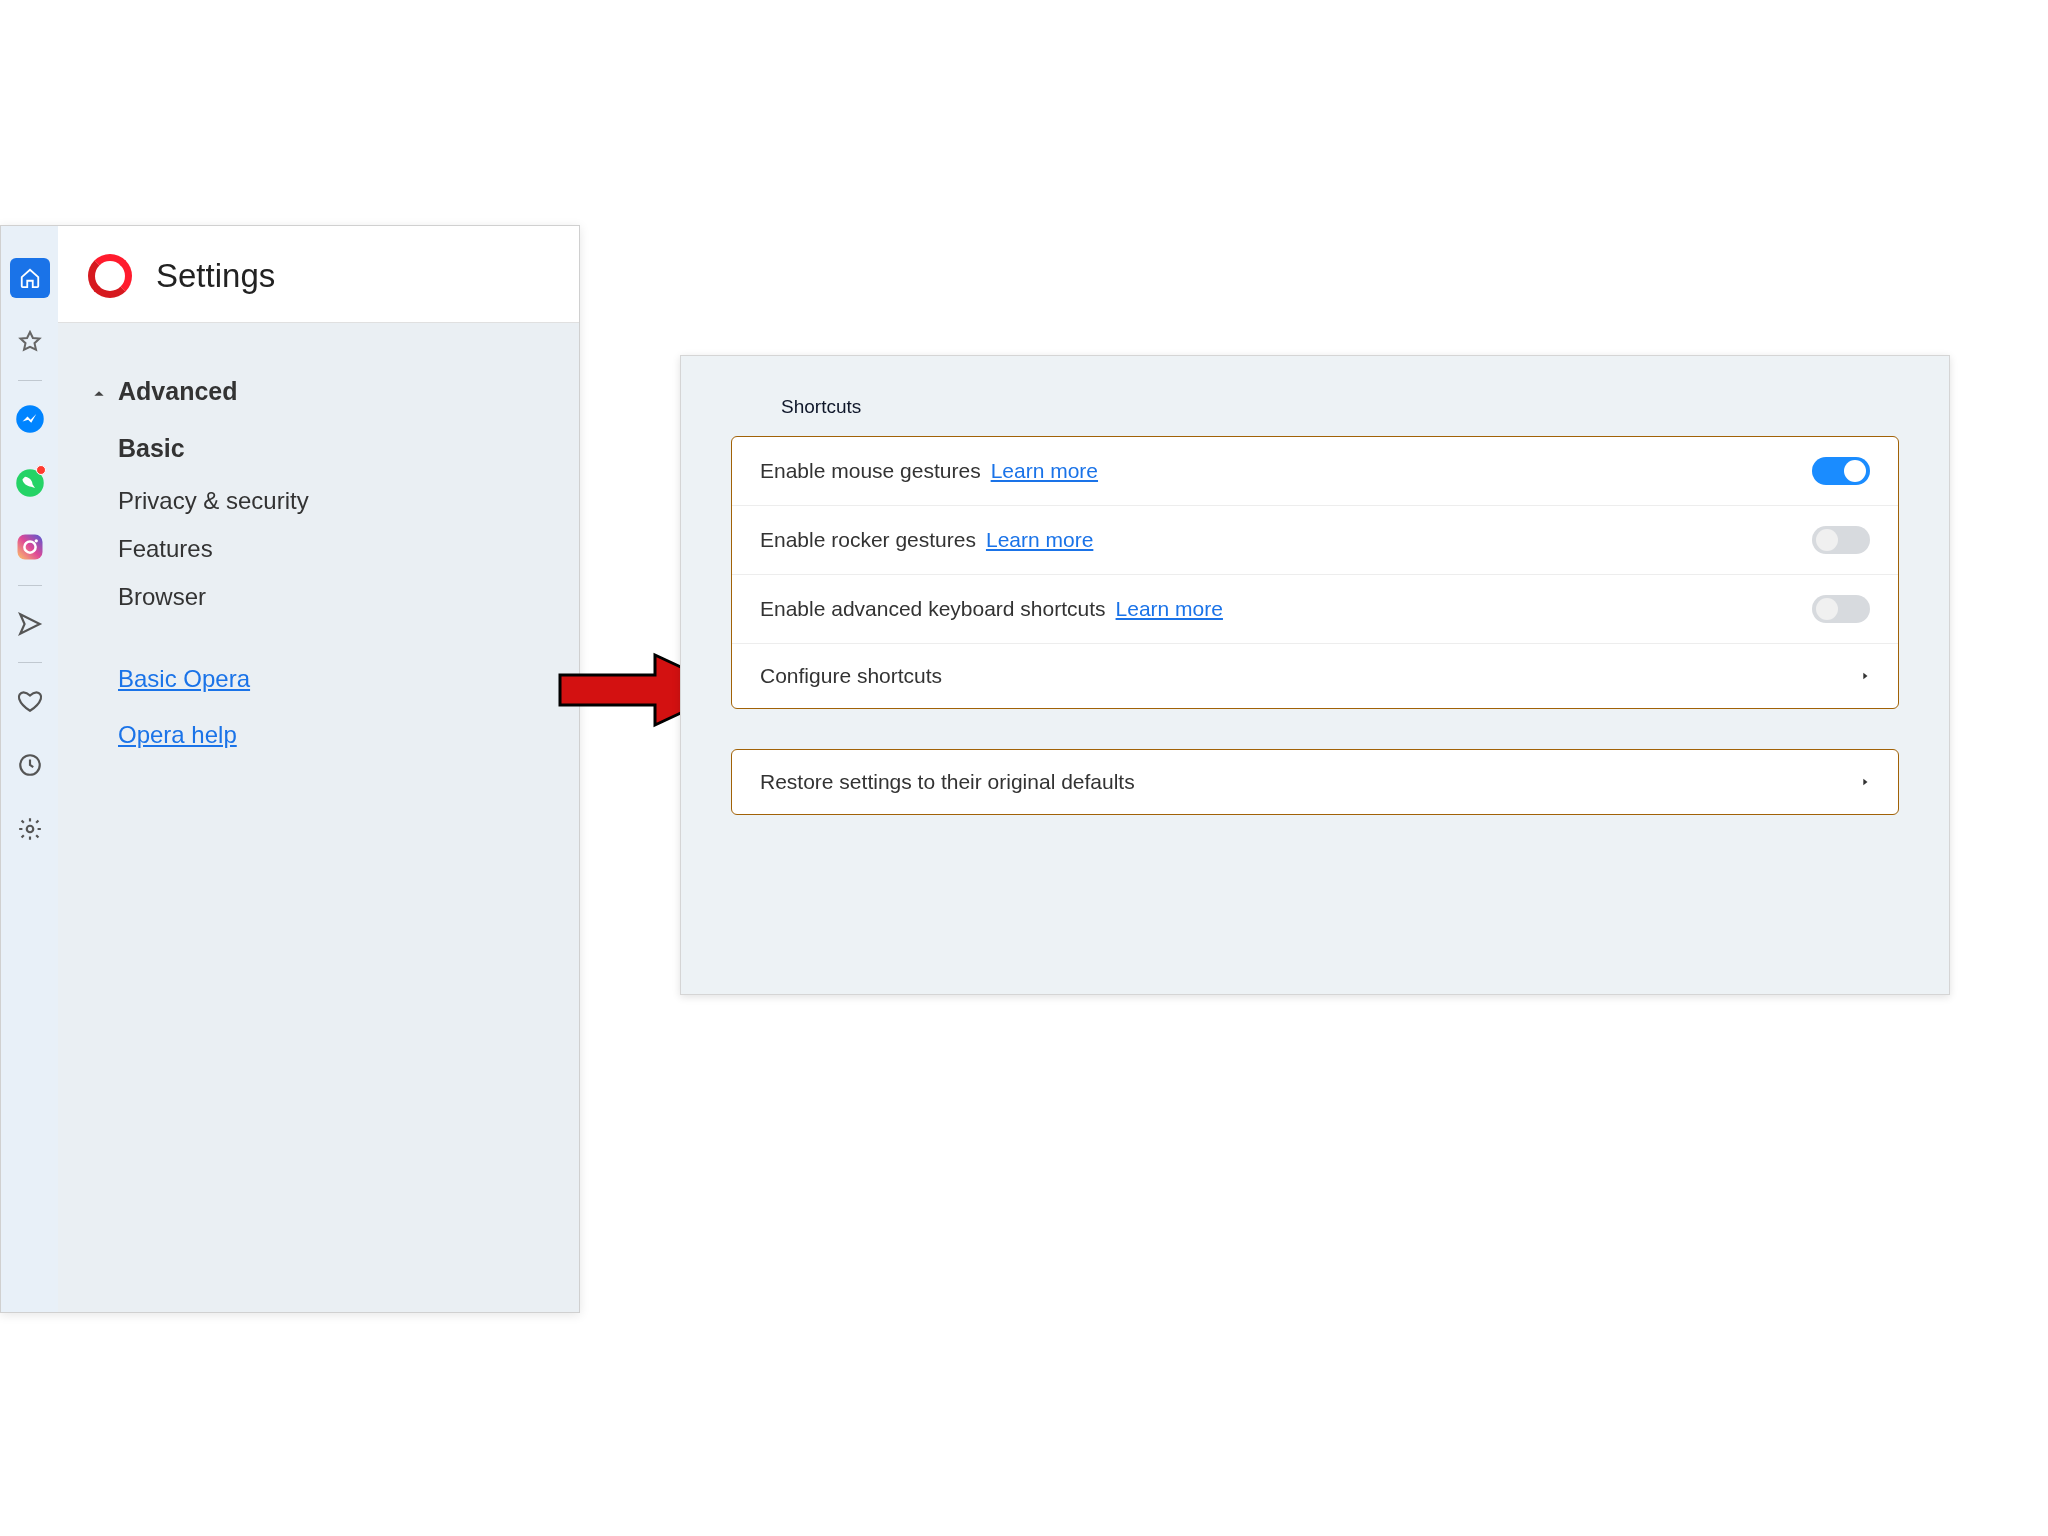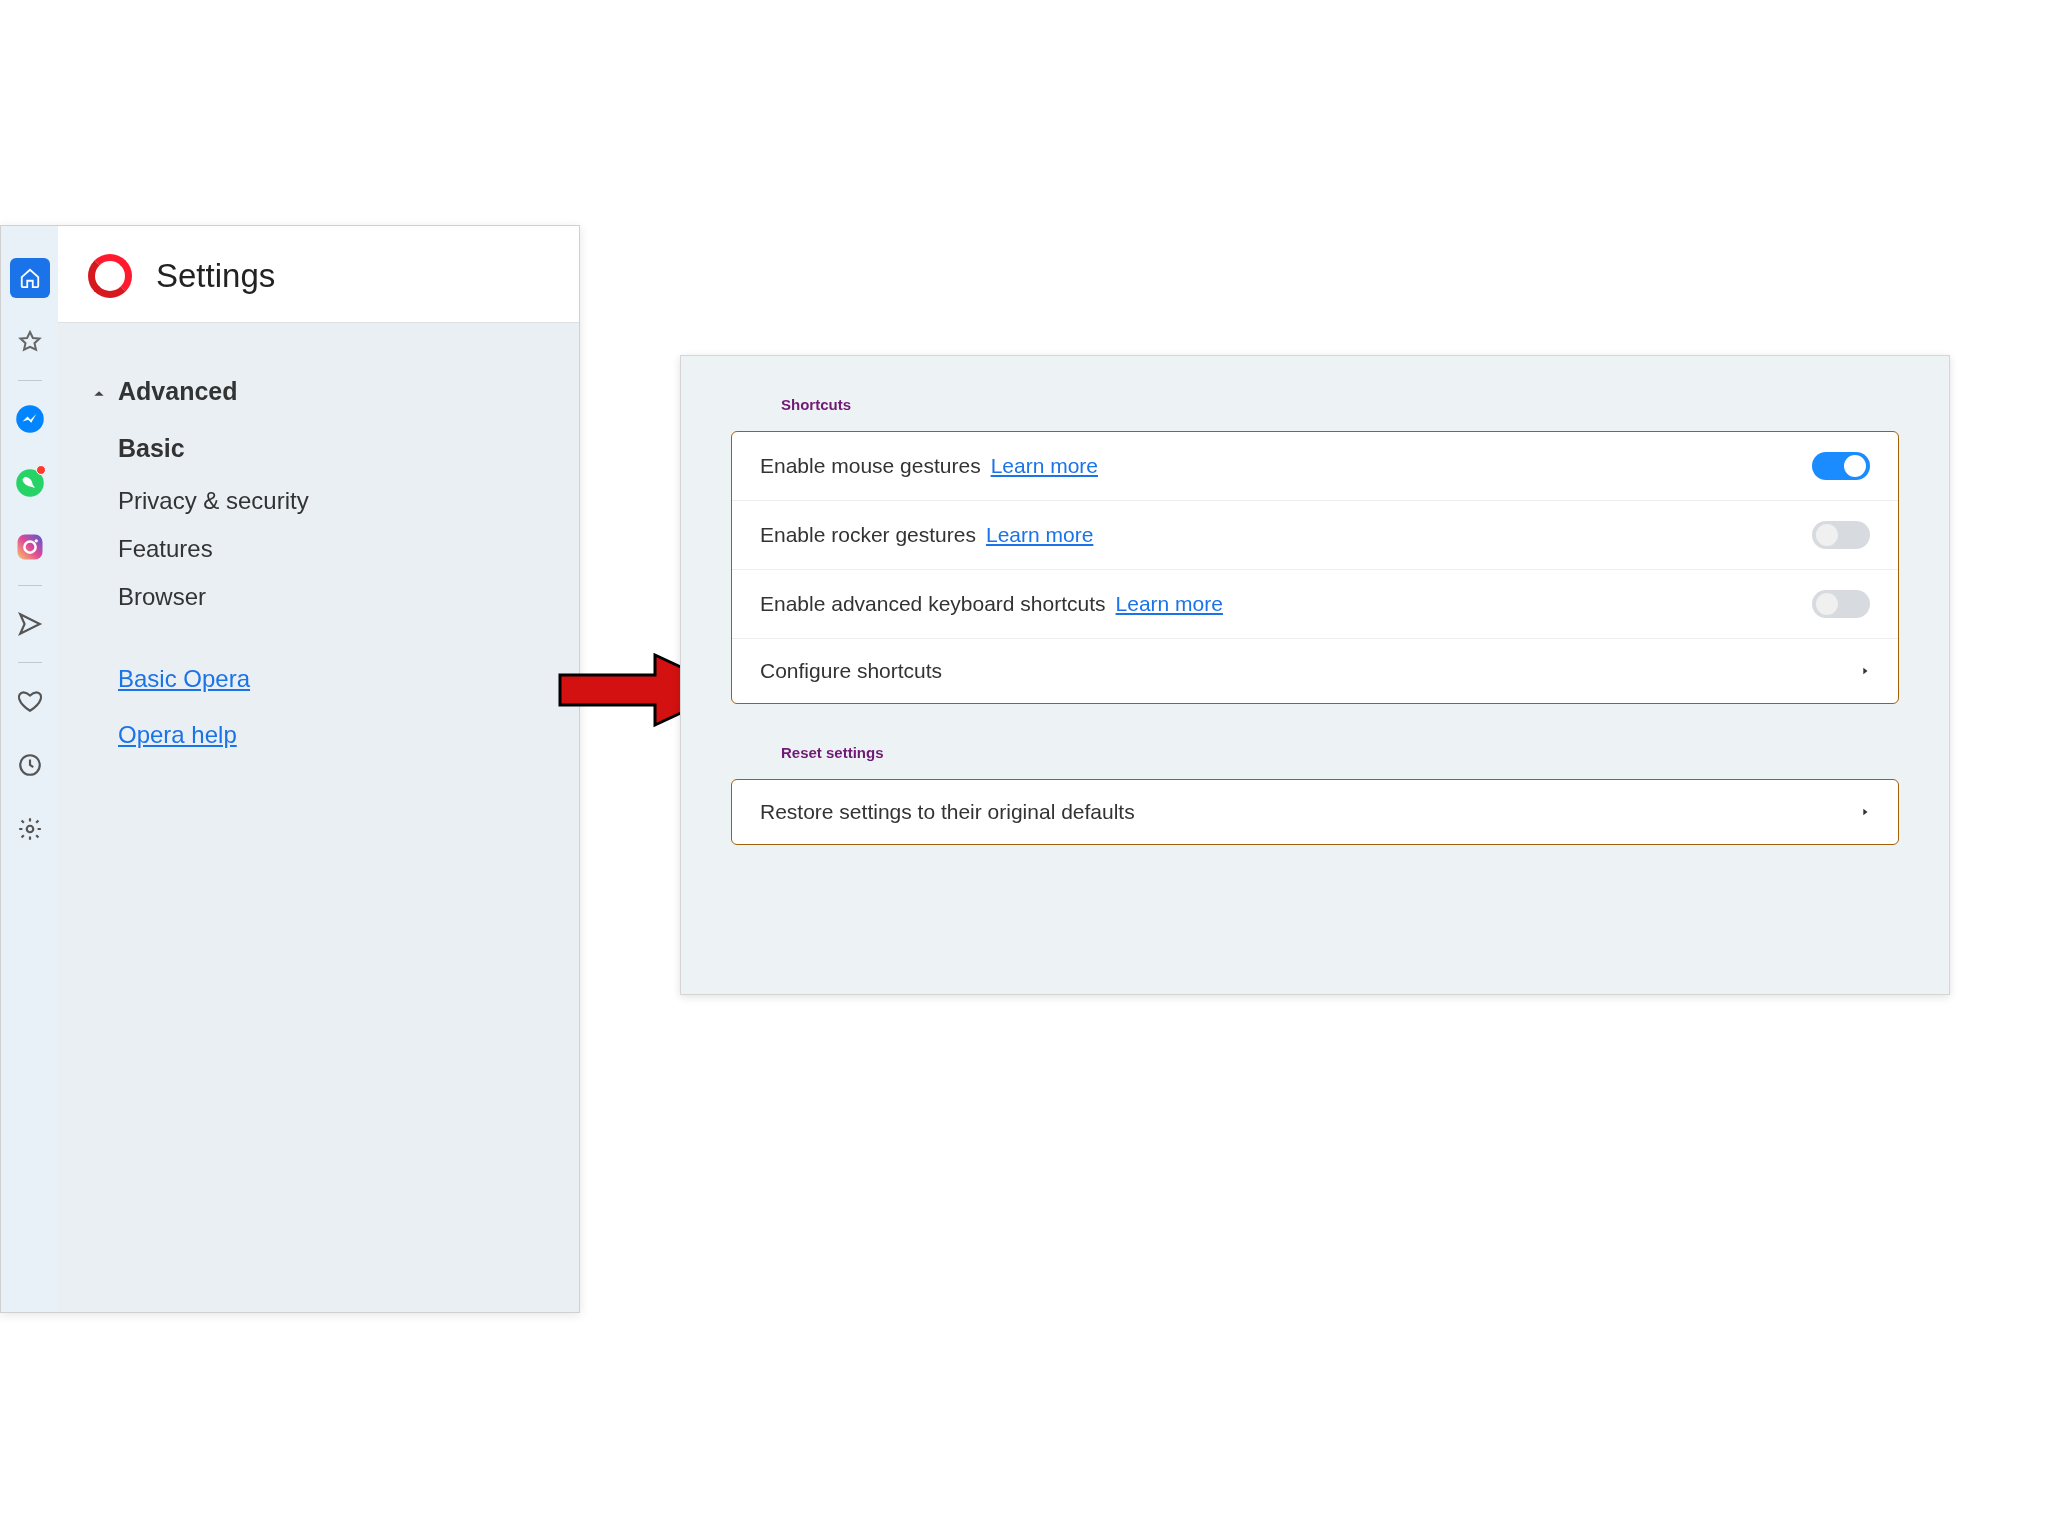--- a/index.html
+++ b/index.html
@@ -132,23 +132,23 @@
     left: 680px;
     top: 355px;
     width: 1270px;
     height: 640px;
     background: #edf2f5;
     border: 1px solid #d5d5d5;
     box-shadow: 0 2px 8px rgba(0,0,0,0.12);
     padding: 30px 50px;
   }
   .section-title {
-    font-size: 15px;
-    font-weight: 700;
-    color: #701a75;
+    font-size: 19px;
+    font-weight: 400;
+    color: #0f172a;
     margin: 10px 0 18px 50px;
   }
   .card {
     background: #fff;
     border-radius: 6px;
     border: 1px solid #a16207;
     margin: 0 0 40px 0;
   }
   .row {
     display: flex;
@@ -320,21 +320,20 @@
       <span class="label">Configure shortcuts</span>
       <span class="fill"></span>
       <span class="chev">
         <svg width="10" height="14" viewBox="0 0 24 24" fill="#333">
             <path d="M8 4l10 8-10 8z"></path>
           </svg>
       </span>
     </div>
   </div>
 
-  <div class="section-title">Reset settings</div>
   <div class="card">
     <div class="row clickable">
       <span class="label">Restore settings to their original defaults</span>
       <span class="fill"></span>
       <span class="chev">
         <svg width="10" height="14" viewBox="0 0 24 24" fill="#333">
             <path d="M8 4l10 8-10 8z"></path>
           </svg>
       </span>
     </div>

